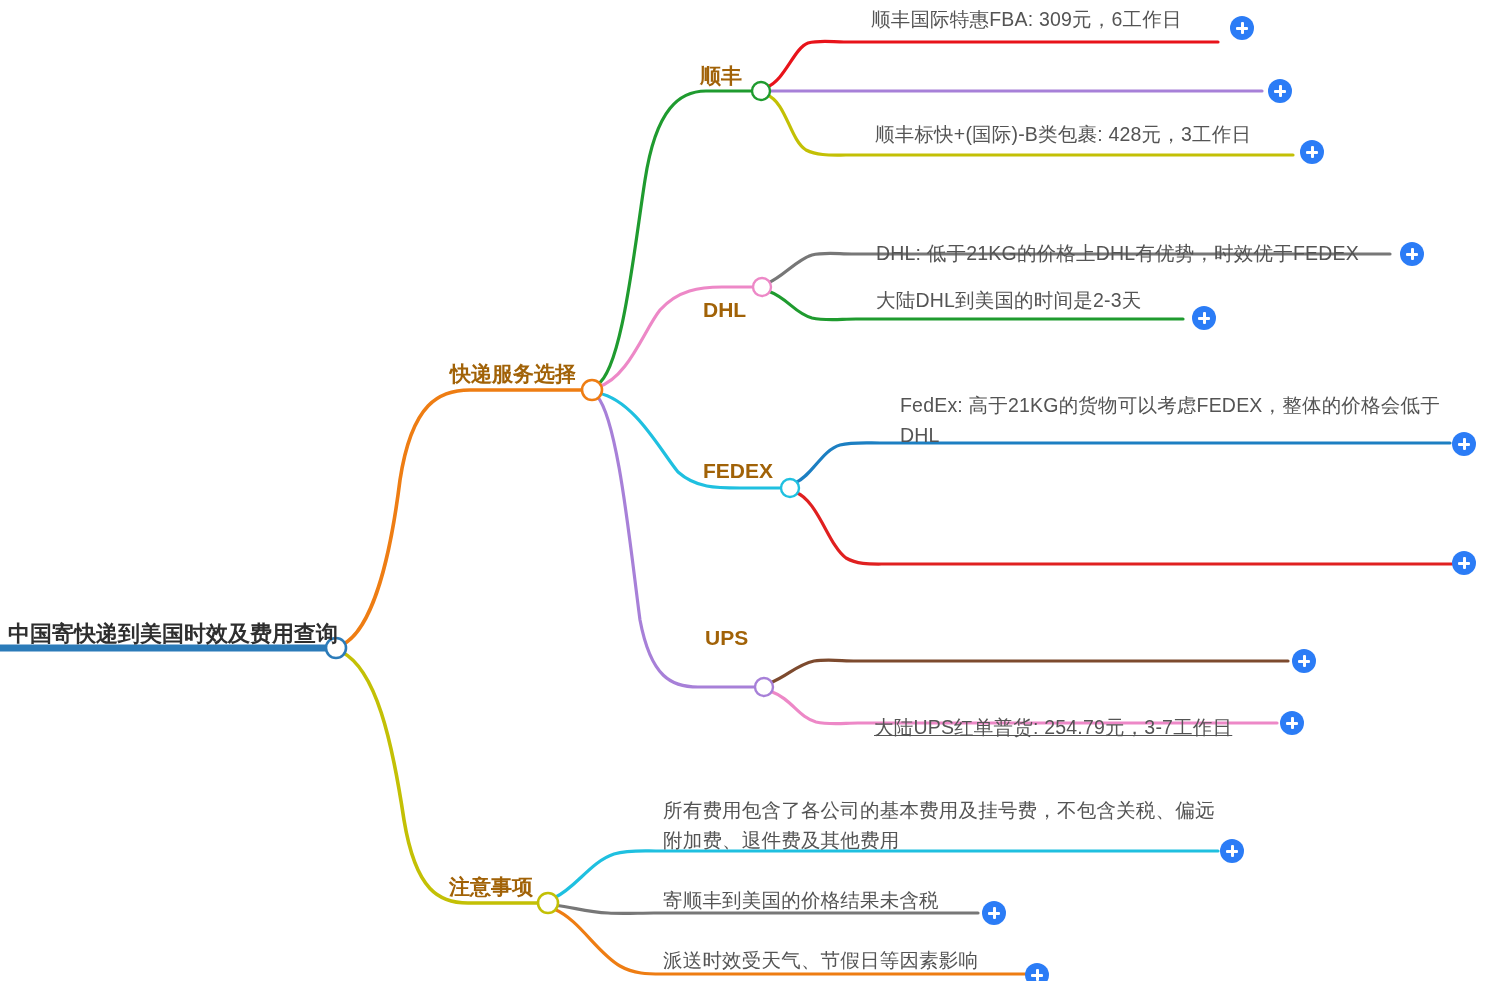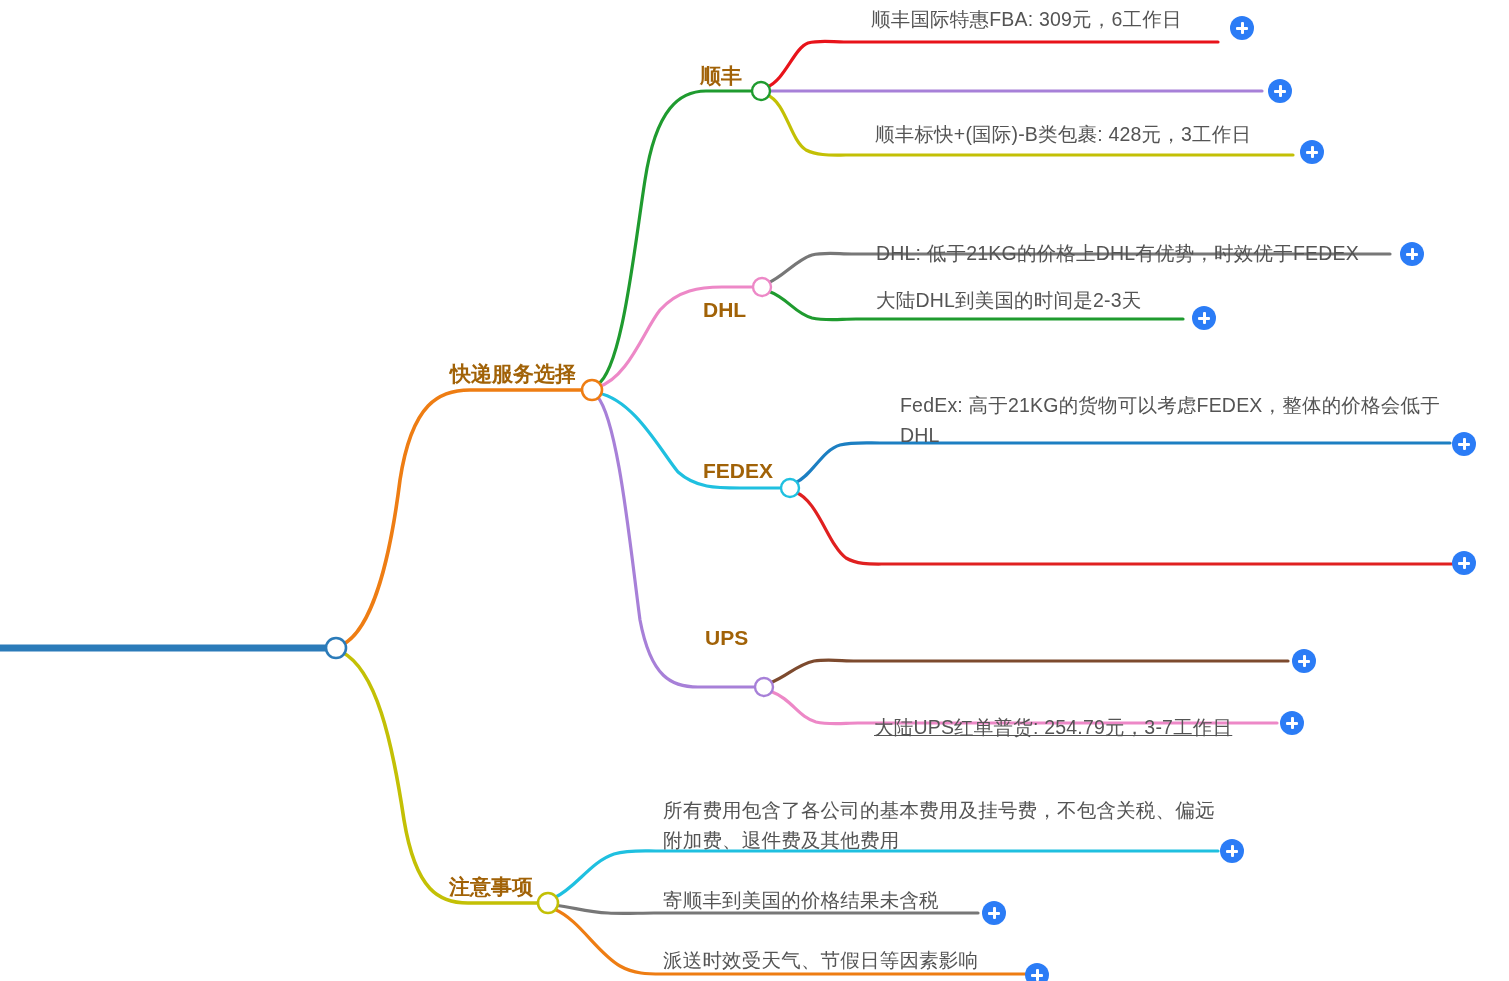--- a/index.html
+++ b/index.html
@@ -116,20 +116,21 @@
       <circle cx="336" cy="648" r="10" fill="#ffffff" stroke="#2b7bb9" stroke-width="2.6"></circle>
       <circle cx="592" cy="390" r="10" fill="#ffffff" stroke="#ee7d13" stroke-width="2.6"></circle>
       <circle cx="548" cy="903" r="10" fill="#ffffff" stroke="#c3c005" stroke-width="2.6"></circle>
       <circle cx="761" cy="91" r="9" fill="#ffffff" stroke="#1f9b2f" stroke-width="2.4"></circle>
       <circle cx="762" cy="287" r="9" fill="#ffffff" stroke="#ed88c7" stroke-width="2.4"></circle>
       <circle cx="790" cy="488" r="9" fill="#ffffff" stroke="#1fc0e0" stroke-width="2.4"></circle>
       <circle cx="764" cy="687" r="9" fill="#ffffff" stroke="#a780d8" stroke-width="2.4"></circle>
     </g>
   </svg>
 
+  <div class="node-label root-label" style="left:8px; top:619px;">中国寄快递到美国时效及费用查询</div>
 
   <div class="node-label branch-label" style="left:450px; top:360px;">快递服务选择</div>
   <div class="node-label branch-label" style="left:449px; top:873px;">注意事项</div>
 
   <div class="node-label branch-label" style="left:700px; top:62px;">顺丰</div>
   <div class="node-label branch-label" style="left:703px; top:258px;margin-top:40px;">DHL</div>
   <div class="node-label branch-label" style="left:703px; top:459px;">FEDEX</div>
   <div class="node-label branch-label" style="left:705px; top:626px;">UPS</div>
 
   <div class="node-label leaf-label" style="left:871px; top:4px;">顺丰国际特惠FBA: 309元，6工作日</div>

